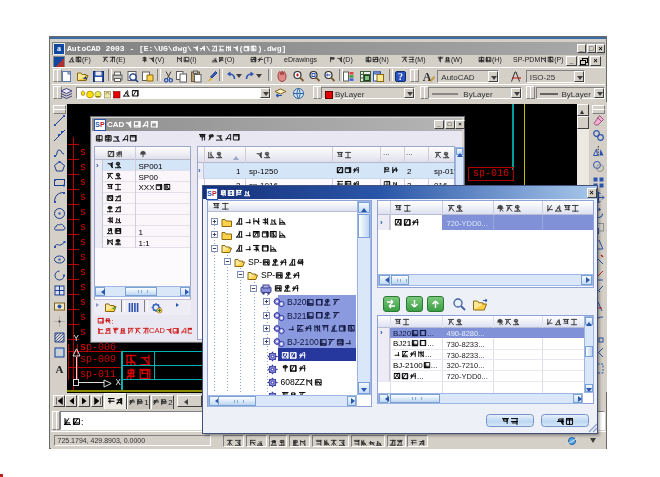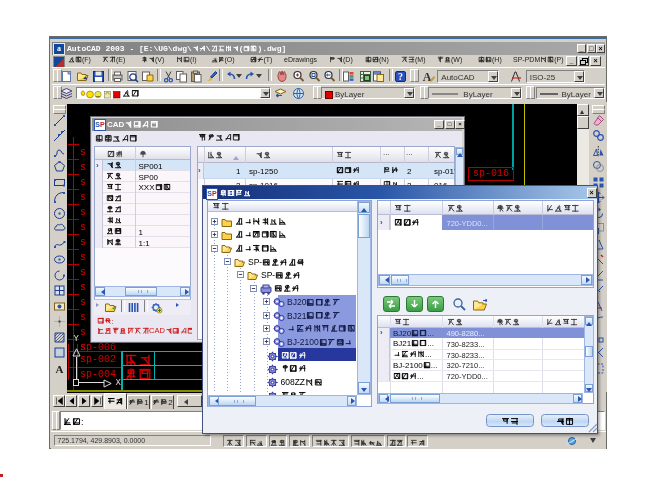--- a/index.html
+++ b/index.html
@@ -649,22 +649,22 @@
 <div style="position:absolute;left:80px;top:311.5px;font:10px 'Liberation Mono';color:#d40000">s</div>
 <div style="position:absolute;left:67.5px;top:323.5px;width:11px;height:1px;background:#b80000"></div>
 <div style="position:absolute;left:80px;top:326.5px;font:10px 'Liberation Mono';color:#d40000">s</div>
 <div style="position:absolute;left:67.5px;top:338.5px;width:11px;height:1px;background:#b80000"></div>
 <div style="position:absolute;left:80px;top:341.5px;font:10px 'Liberation Mono';color:#d40000">s</div>
 <div style="position:absolute;left:68px;top:344px;width:1px;height:36px;background:#b80000"></div>
 <div style="position:absolute;left:77px;top:344px;width:1px;height:36px;background:#b80000"></div>
 <div style="position:absolute;left:68px;top:350.9px;width:53px;height:1px;background:#b80000"></div>
 <div style="position:absolute;left:68px;top:366.8px;width:53px;height:1px;background:#b80000"></div>
 <div style="position:absolute;left:80px;top:342px;font:10px 'Liberation Mono';color:#d40000">sp-006</div>
-<div style="position:absolute;left:80px;top:354px;font:10px 'Liberation Mono';color:#d40000">sp-002</div>
-<div style="position:absolute;left:80px;top:369px;font:10px 'Liberation Mono';color:#d40000">sp-004</div>
+<div style="position:absolute;left:80px;top:354px;font:10px 'Liberation Mono';color:#d40000">sp-009</div>
+<div style="position:absolute;left:80px;top:369px;font:10px 'Liberation Mono';color:#d40000">sp-011</div>
 <div style="position:absolute;left:124px;top:352.5px"><svg class="cj" style="width:14px;height:14px" viewBox="0 0 10 10">
       <g fill="none" stroke="#d40000" stroke-width="0.95">
         <path d="M1.2 1.8H8.8"></path>
         <path d="M2.2 1.2V8.8"></path>
         <path d="M5 1V9"></path>
         <path d="M4.2 3.4 8.4 8.8"></path>
         <path d="M2 6.6H8"></path>
       </g>
     </svg><svg class="cj" style="width:14px;height:14px" viewBox="0 0 10 10">
       <g fill="none" stroke="#d40000" stroke-width="0.95">

